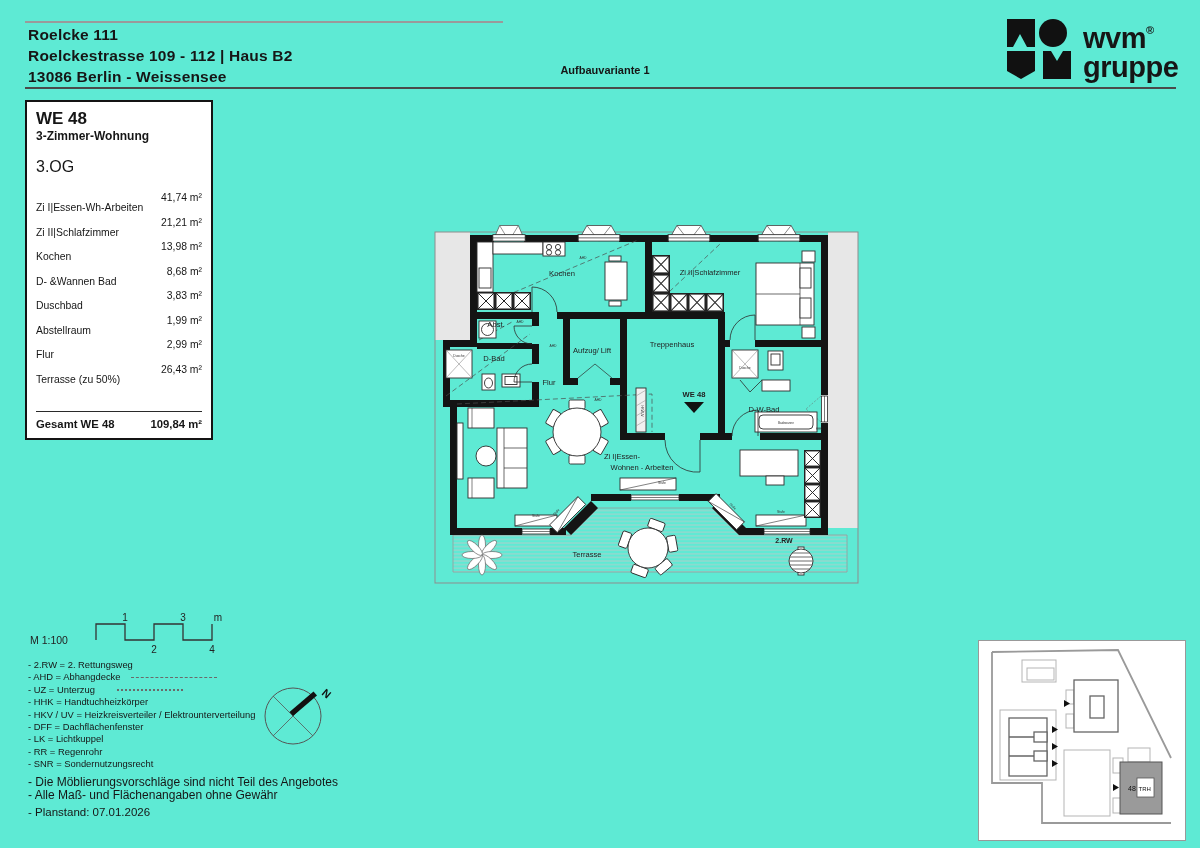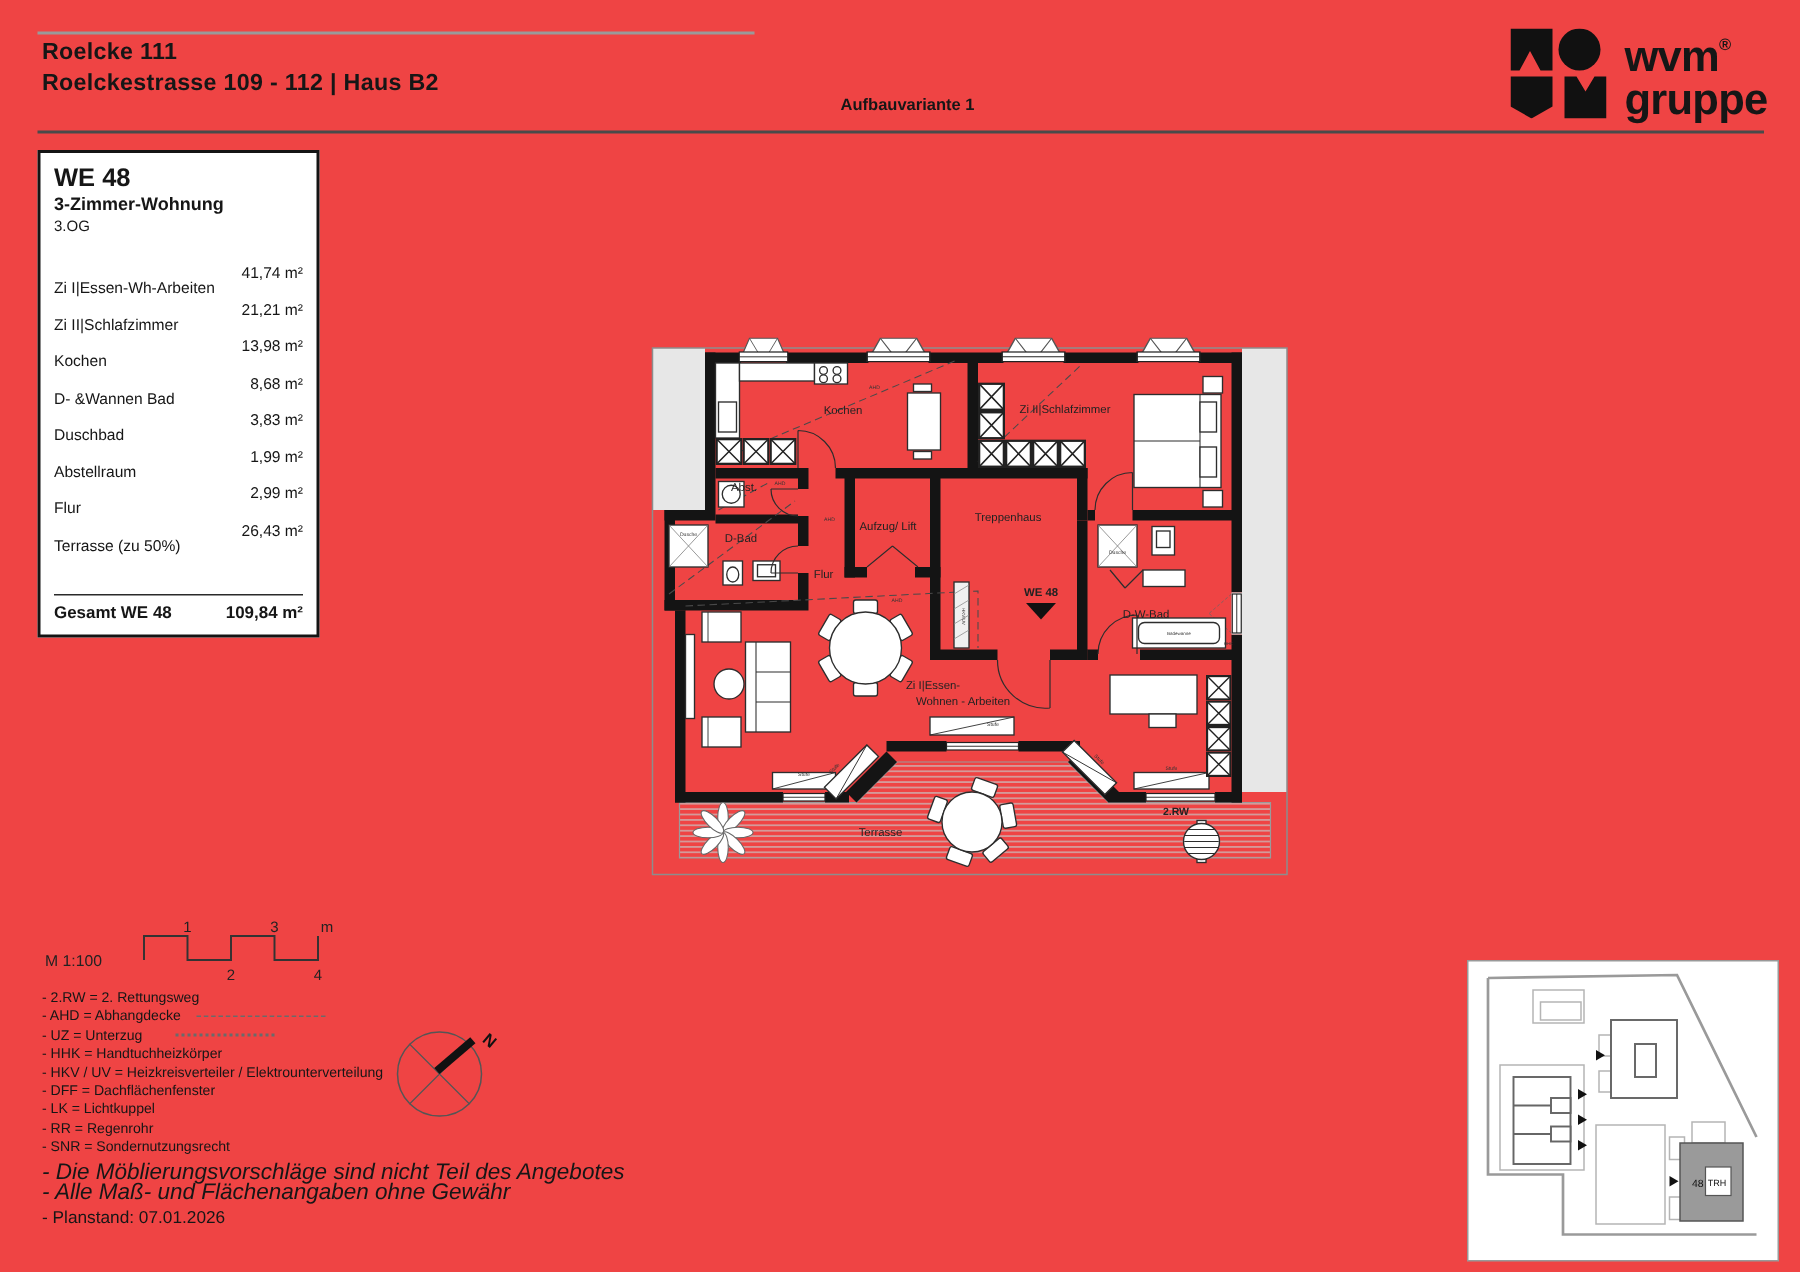--- a/index.html
+++ b/index.html
@@ -1,59 +1,60 @@
 <!DOCTYPE html>
 <html><head>
 <meta charset="utf-8">
 <style>
   html,body{margin:0;padding:0;background:#fff;}
   body{width:1200px;height:848px;position:relative;font-family:"Liberation Sans",sans-serif;color:#161616;}
   .abs{position:absolute;}
-  .page{width:1200px;height:848px;position:relative;overflow:hidden;background:#ef4444;}
+  .page{width:1200px;height:848px;position:relative;overflow:hidden;background:#5eead4;}
 
   
   .rule-top{left:25px;top:21px;width:478px;height:2px;background:#9a9a9a;}
   .head-block{left:28px;top:24px;font-weight:bold;font-size:15.5px;line-height:21px;letter-spacing:.2px;}
   .rule-main{left:25px;top:87px;width:1151px;height:2px;background:#4a4a4a;}
   .variant{left:440px;top:64px;width:330px;text-align:center;font-weight:bold;font-size:11px;}
   .logo-text{left:1083px;top:16px;font-weight:bold;font-size:29px;line-height:29px;letter-spacing:-0.5px;}
   .logo-text sup{font-size:11px;vertical-align:14px;}
 
   
   .unitbox{left:25px;top:100px;width:166px;border:2px solid #141414;padding:6px 9px 8px 9px;background:#fff;}
   .unit-id{font-size:17px;font-weight:bold;line-height:21px;}
   .unit-type{font-size:12px;font-weight:bold;line-height:15px;}
-  .unit-floor{font-size:10px;line-height:15px;}
+  .unit-floor{font-size:16px;margin-top:15px;line-height:15px;}
   .room-rows{margin-top:17px;}
   .rrow{display:flex;justify-content:space-between;font-size:10.4px;line-height:14.5px;}
   .rrow .a{white-space:nowrap;margin-top:10px;}
   .rrow .v{white-space:nowrap;}
   .total-div{border-top:1.5px solid #2a2a2a;margin-top:24px;padding-top:6px;}
   .trow{display:flex;justify-content:space-between;font-size:11.3px;font-weight:bold;}
 
   
   .legend{left:28px;top:659px;font-size:9.4px;line-height:12.4px;}
   .legend .lrow{white-space:nowrap;}
   .samp-dash{display:inline-block;width:86px;border-top:1.6px dashed #6a6a6a;vertical-align:middle;margin-left:10px;}
   .samp-dot{display:inline-block;width:66px;border-top:2px dotted #6a6a6a;vertical-align:middle;margin-left:22px;}
-  .notes{left:28px;top:776px;font-size:15px;line-height:12.6px;font-style:italic;}
+  .notes{left:28px;top:776px;font-size:12px;line-height:12.6px;}
   .plandate{left:28px;top:806px;font-size:11.5px;}
 
   svg{display:block;}
   svg text{font-family:"Liberation Sans",sans-serif;}
 </style>
 </head>
 <body>
 
 <div class="page">
 
   <div class="abs rule-top"></div>
   <div class="abs head-block">
     <div>Roelcke 111</div>
     <div>Roelckestrasse 109 - 112 | Haus B2</div>
+    <div>13086 Berlin - Weissensee</div>
   </div>
   <div class="abs variant">Aufbauvariante 1</div>
   <div class="abs rule-main"></div>
 
   <svg class="abs" style="left:1007px;top:19px;" width="64" height="60" viewBox="0 0 64 60">
     <polygon points="0,0 28,0 28,28 20,28 13,15 6,28 0,28" fill="#111"></polygon>
     <circle cx="46" cy="14" r="14" fill="#111"></circle>
     <polygon points="0,32 28,32 28,52 14,60 0,52" fill="#111"></polygon>
     <polygon points="36,32 44,32 50,42 56,32 64,32 64,60 36,60" fill="#111"></polygon>
   </svg>

